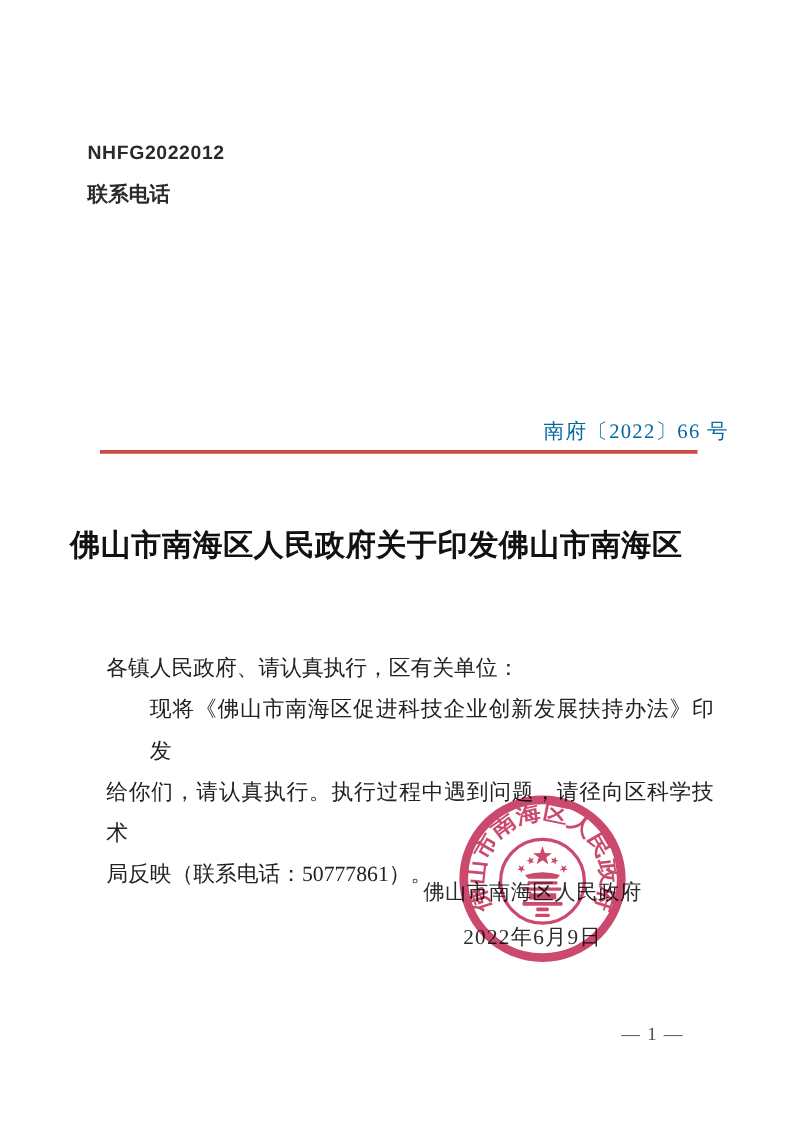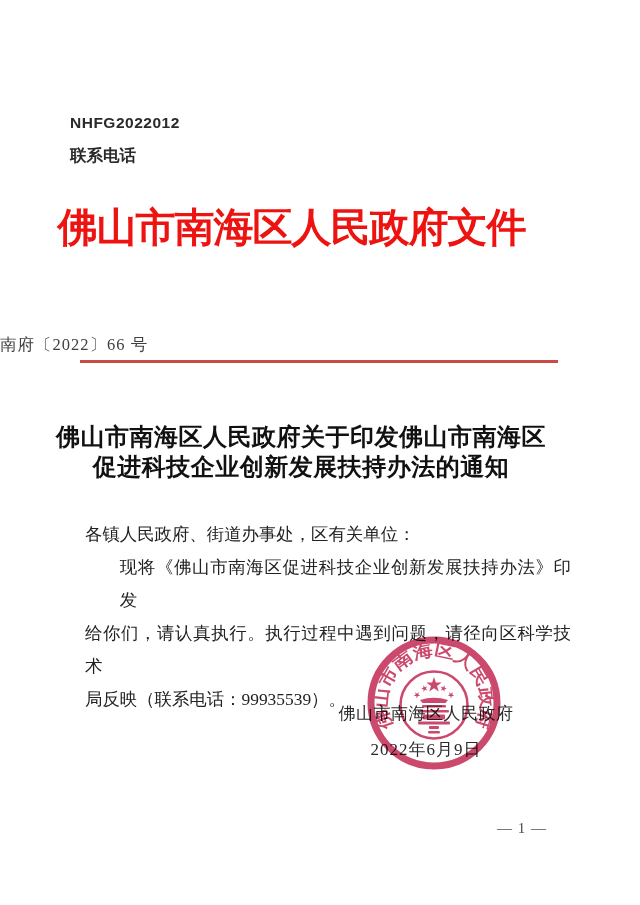--- a/index.html
+++ b/index.html
@@ -37,23 +37,23 @@
     left: 0; right: 0; top: 200px;
     text-align: center;
     font-size: 40px;
     font-weight: bold;
     letter-spacing: -1px;
     color: var(--masthead_red, #ed1310);
     white-space: nowrap;
   }
   .issue-number {
     left: 0; right: 0; top: 334px;
-    text-align: left;
+    text-align: right;
     font-size: 16.5px;
-    color: #404040;
+    color: #0369a1;
     letter-spacing: 1px;
   }
   .red-rule {
     left: 80px; top: 360px;
     width: 478px; height: 3px;
     background: var(--rule_red, #cc4a45);
   }
   .doc-title {
     left: 0; right: 0; top: 422px;
     text-align: center;
@@ -115,36 +115,34 @@
 </style>
 </head>
 <body>
 
 <div class="page">
 
   <div class="abs doc-code">NHFG2022012</div>
 
   <div class="abs publicity">联系电话</div>
 
-  <div class="abs masthead">佛山市南海区人民政府文件</div>
 
   <div class="abs issue-number">南府〔2022〕66 号</div>
 
   <div class="abs red-rule"></div>
 
   <div class="abs doc-title">
     <div>佛山市南海区人民政府关于印发佛山市南海区</div>
-    <div>促进科技企业创新发展扶持办法的通知</div>
   </div>
 
   <div class="abs body-text">
-    <div class="line">各镇人民政府、街道办事处，区有关单位：</div>
+    <div class="line">各镇人民政府、请认真执行，区有关单位：</div>
     <div class="line indent fill">现将《佛山市南海区促进科技企业创新发展扶持办法》印发</div>
     <div class="line fill">给你们，请认真执行。执行过程中遇到问题，请径向区科学技术</div>
-    <div class="line">局反映（联系电话：99935539）。</div>
+    <div class="line">局反映（联系电话：50777861）。</div>
   </div>
 
   <div class="abs sign-block">
     <div class="signature">佛山市南海区人民政府</div>
     <div class="sign-date">2022年6月9日</div>
   </div>
 
   <svg class="abs seal" viewBox="0 0 140 140" xmlns="http://www.w3.org/2000/svg" aria-hidden="true">
     <defs>
       <path id="seal-arc" d="M 29.3 93.5 A 47 47 0 1 1 110.7 93.5" fill="none"></path>

